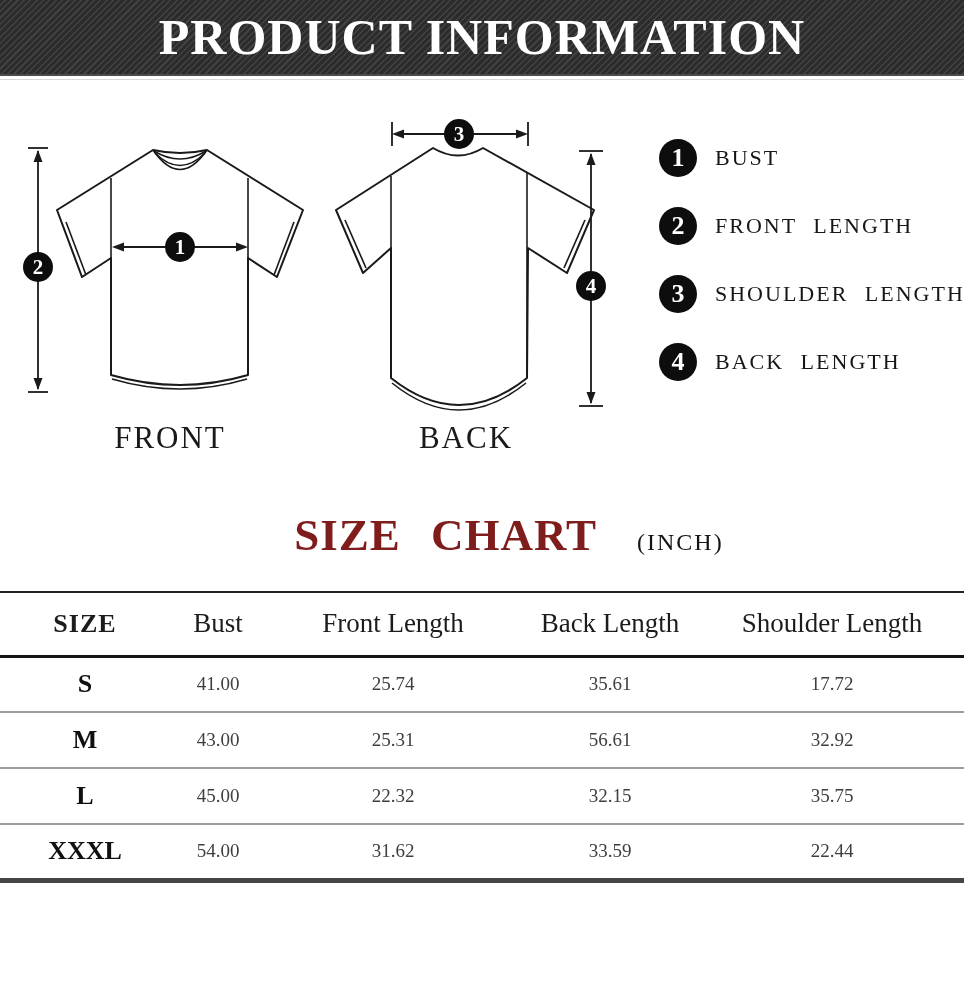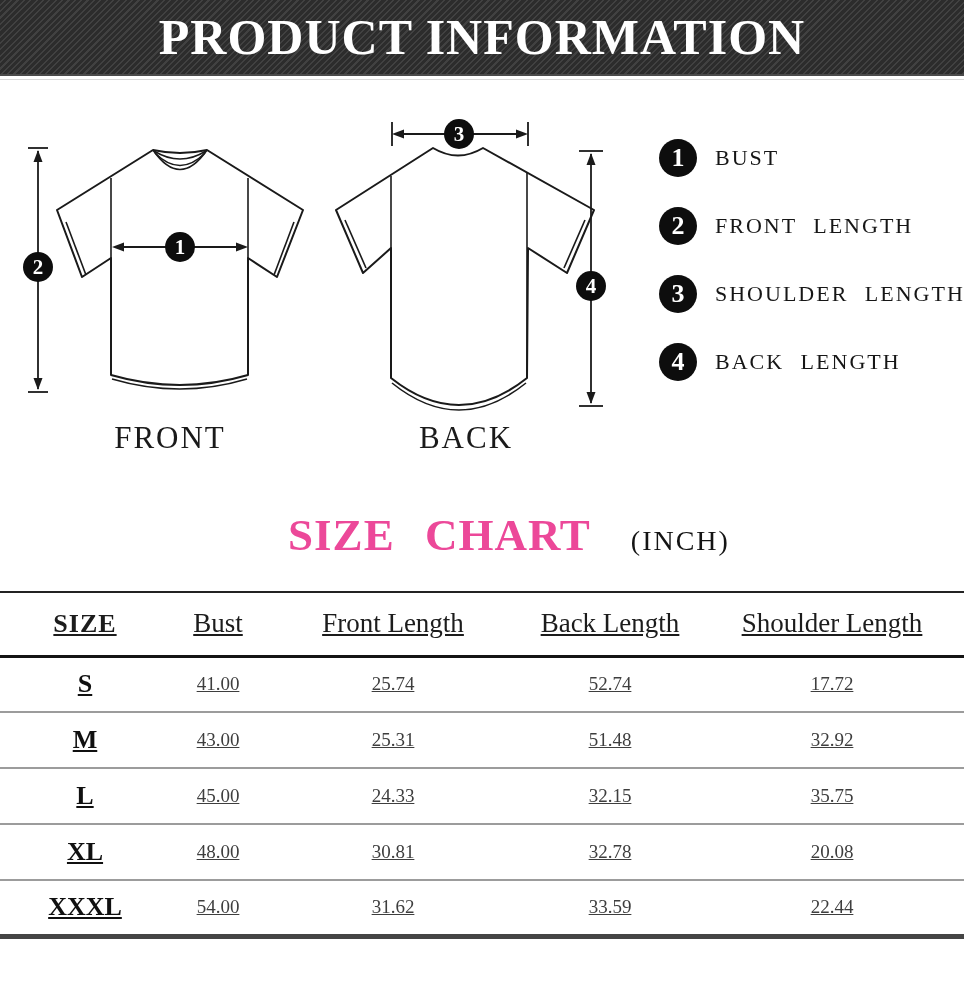--- a/index.html
+++ b/index.html
@@ -42,28 +42,28 @@
     flex:0 0 38px;width:38px;height:38px;border-radius:50%;background:#0d0d0d;color:#ffffff;
     display:flex;align-items:center;justify-content:center;
     font-size:26px;font-weight:bold;margin-right:18px;
   }
   .legend-label{font-size:22px;letter-spacing:2px;word-spacing:9px;color:#161616;white-space:nowrap;}
   
   .size-title-wrap{
     position:absolute;top:509px;left:0;width:964px;text-align:center;padding-left:54px;
     box-sizing:border-box;white-space:nowrap;
   }
-  .size-title{font-size:45px;font-weight:bold;letter-spacing:1px;word-spacing:18px;color:#ec4899;}
-  .size-unit{font-size:28px;letter-spacing:2px;color:#141414;margin-left:36px;}
+  .size-title{font-size:45px;font-weight:bold;letter-spacing:1px;word-spacing:18px;color:#7f1d1d;}
+  .size-unit{font-size:24px;letter-spacing:2px;color:#141414;margin-left:36px;}
   
   .size-table{
     position:absolute;top:591px;left:0;width:964px;border-collapse:collapse;table-layout:fixed;
     border-top:2px solid #232323;
   }
-  .size-table th,.size-table td{text-align:center;padding:0;text-decoration:underline;}
+  .size-table th,.size-table td{text-align:center;padding:0;}
   .size-table thead tr{height:64px;border-bottom:3px solid #141414;}
   .size-table tbody tr{height:56px;border-bottom:2px solid #9c9c9c;}
   .size-table tbody tr:last-child{border-bottom:5px solid #454545;}
   .size-table th{font-size:27px;font-weight:normal;color:#1c1c1c;}
   .size-table th.col-size{font-weight:bold;font-size:26px;letter-spacing:1px;}
   .size-table td{font-size:19px;color:#3e3e3e;}
   .size-table td.size-cell{font-weight:bold;font-size:26px;color:#101010;}
   .c1{width:170px;} .c2{width:96px;} .c3{width:254px;} .c4{width:180px;} .c5{width:264px;}
 </style>
 </head>
@@ -171,43 +171,36 @@
       <th class="c3">Front Length</th>
       <th class="c4">Back Length</th>
       <th class="c5">Shoulder Length</th>
     </tr>
   </thead>
   <tbody>
     <tr>
       <td class="size-cell">S</td>
       <td>41.00</td>
       <td>25.74</td>
-      <td>52.74</td>
+      <td>35.61</td>
       <td>17.72</td>
     </tr>
     <tr>
       <td class="size-cell">M</td>
       <td>43.00</td>
       <td>25.31</td>
-      <td>51.48</td>
+      <td>56.61</td>
       <td>32.92</td>
     </tr>
     <tr>
       <td class="size-cell">L</td>
       <td>45.00</td>
-      <td>24.33</td>
+      <td>22.32</td>
       <td>32.15</td>
       <td>35.75</td>
-    </tr>
-    <tr>
-      <td class="size-cell">XL</td>
-      <td>48.00</td>
-      <td>30.81</td>
-      <td>32.78</td>
-      <td>20.08</td>
     </tr>
     <tr>
       <td class="size-cell">XXXL</td>
       <td>54.00</td>
       <td>31.62</td>
       <td>33.59</td>
       <td>22.44</td>
     </tr>
   </tbody>
 </table>

